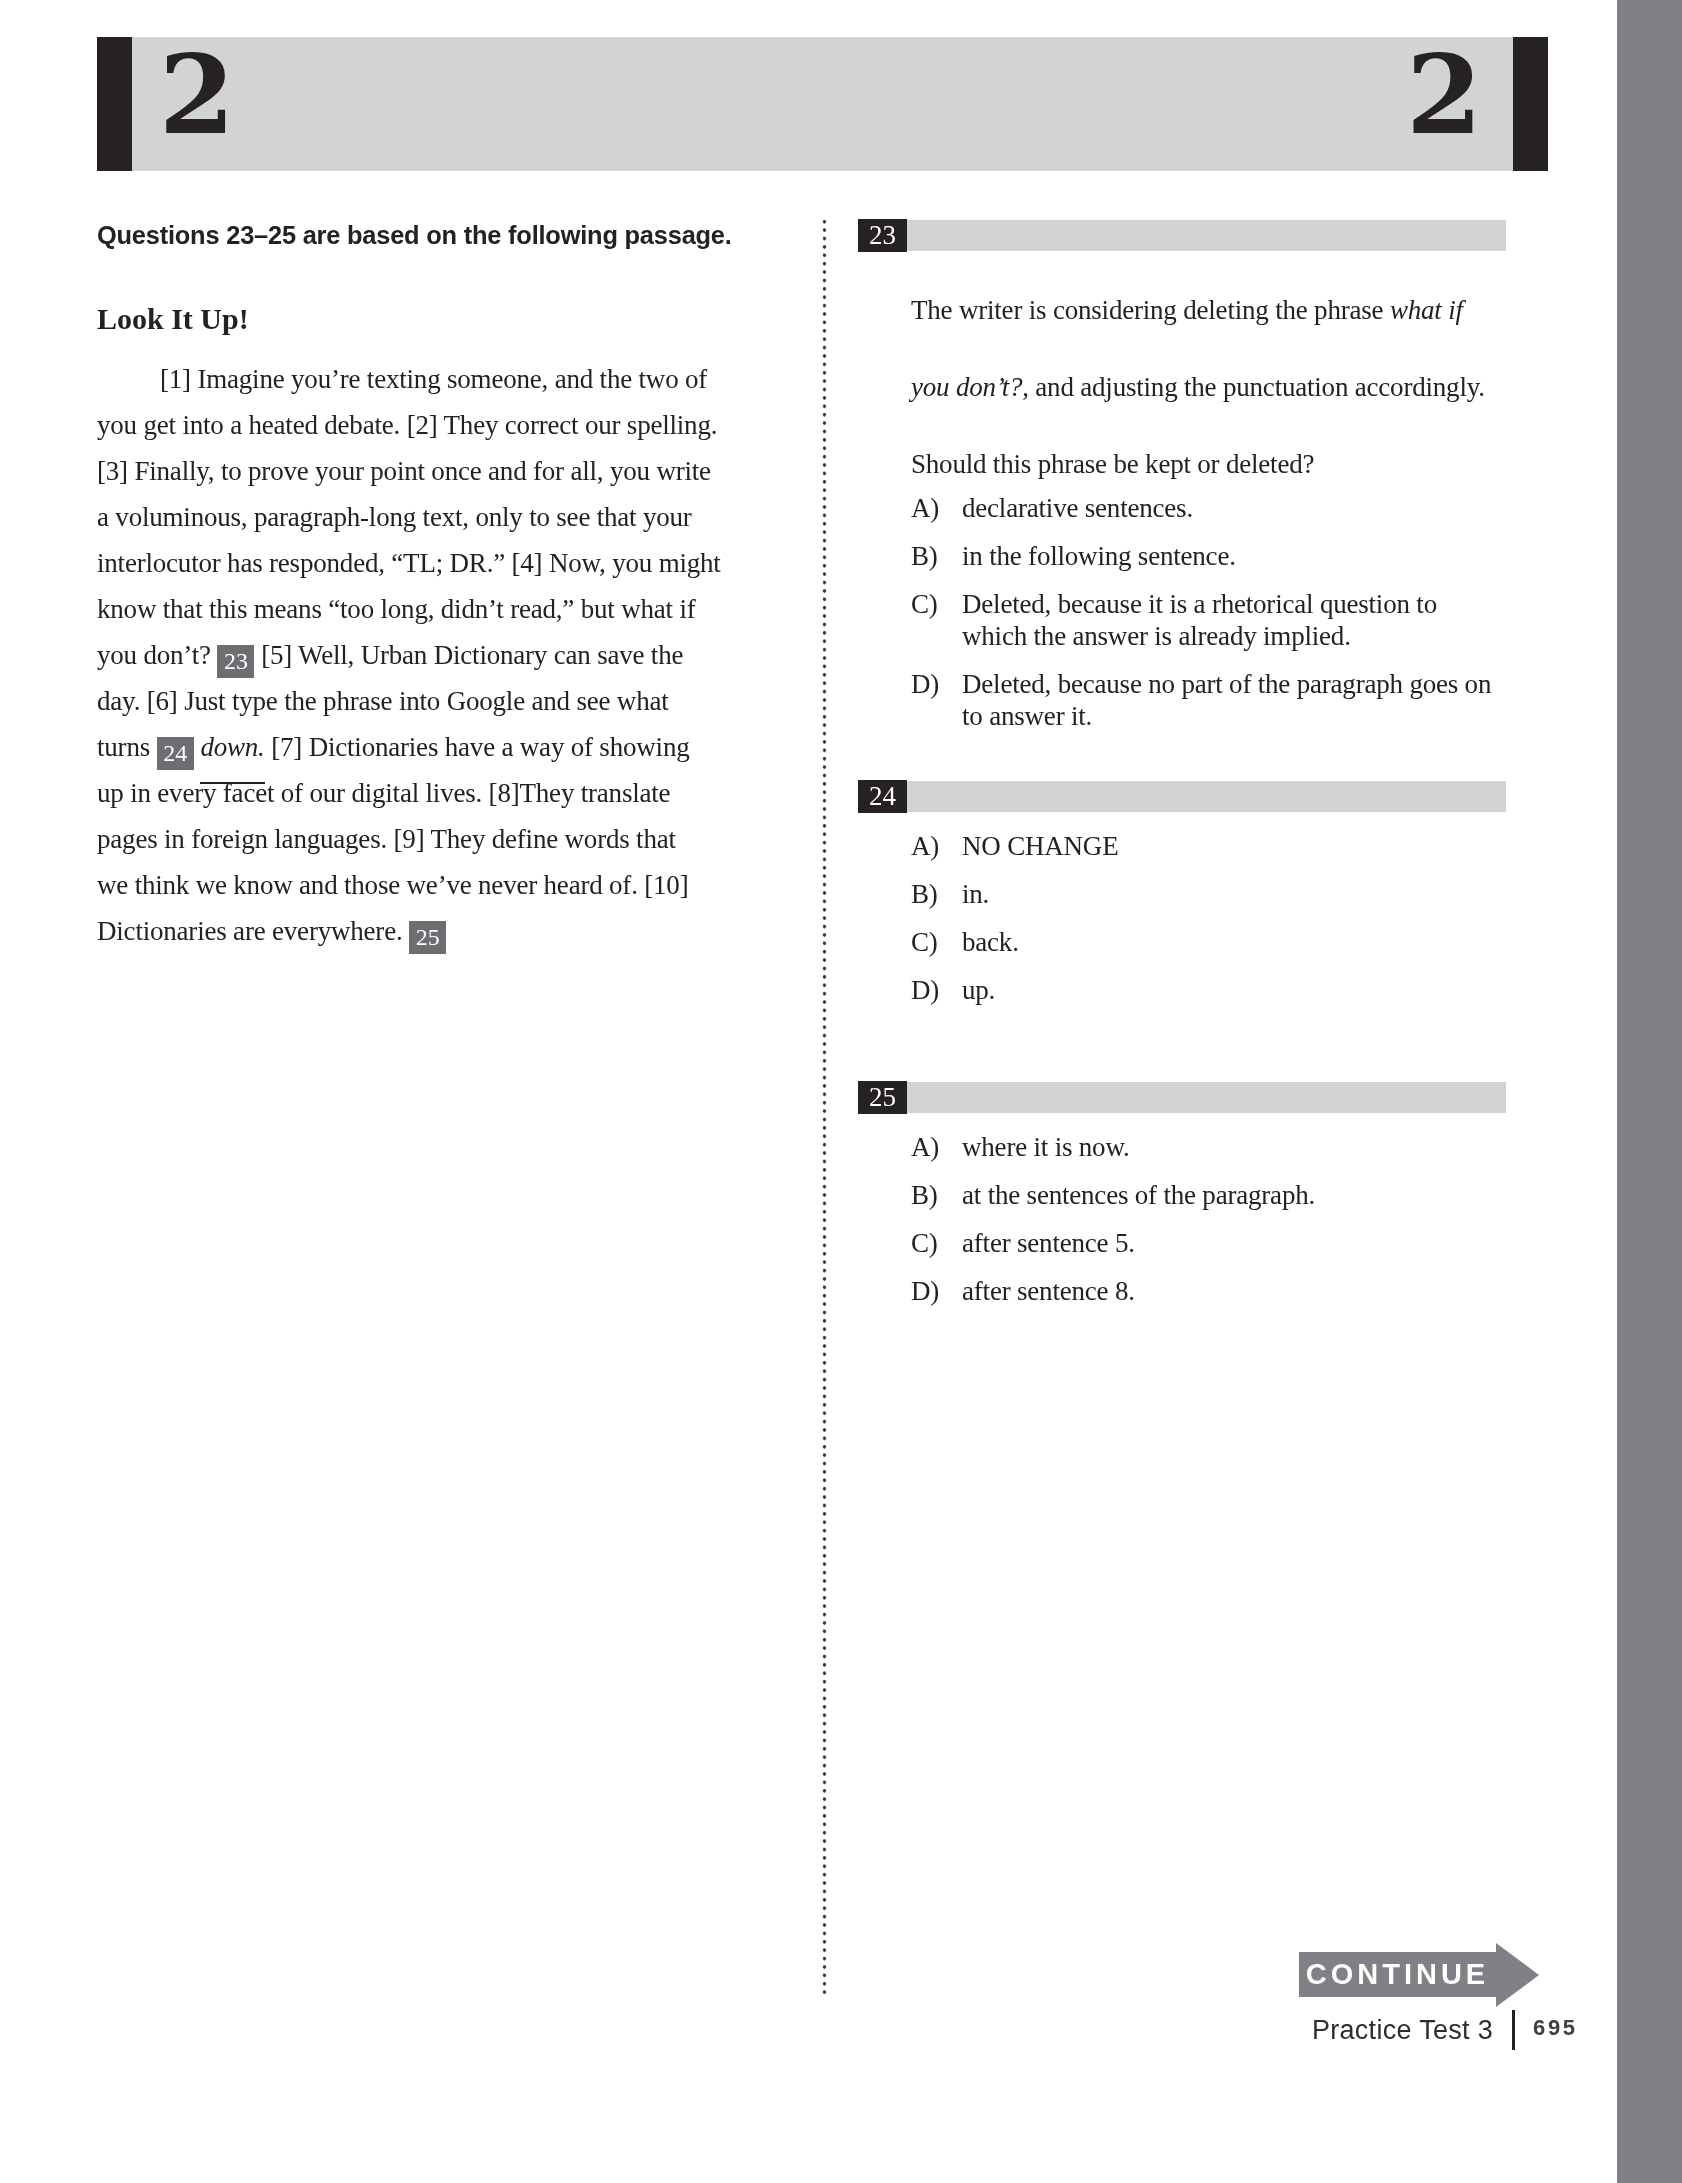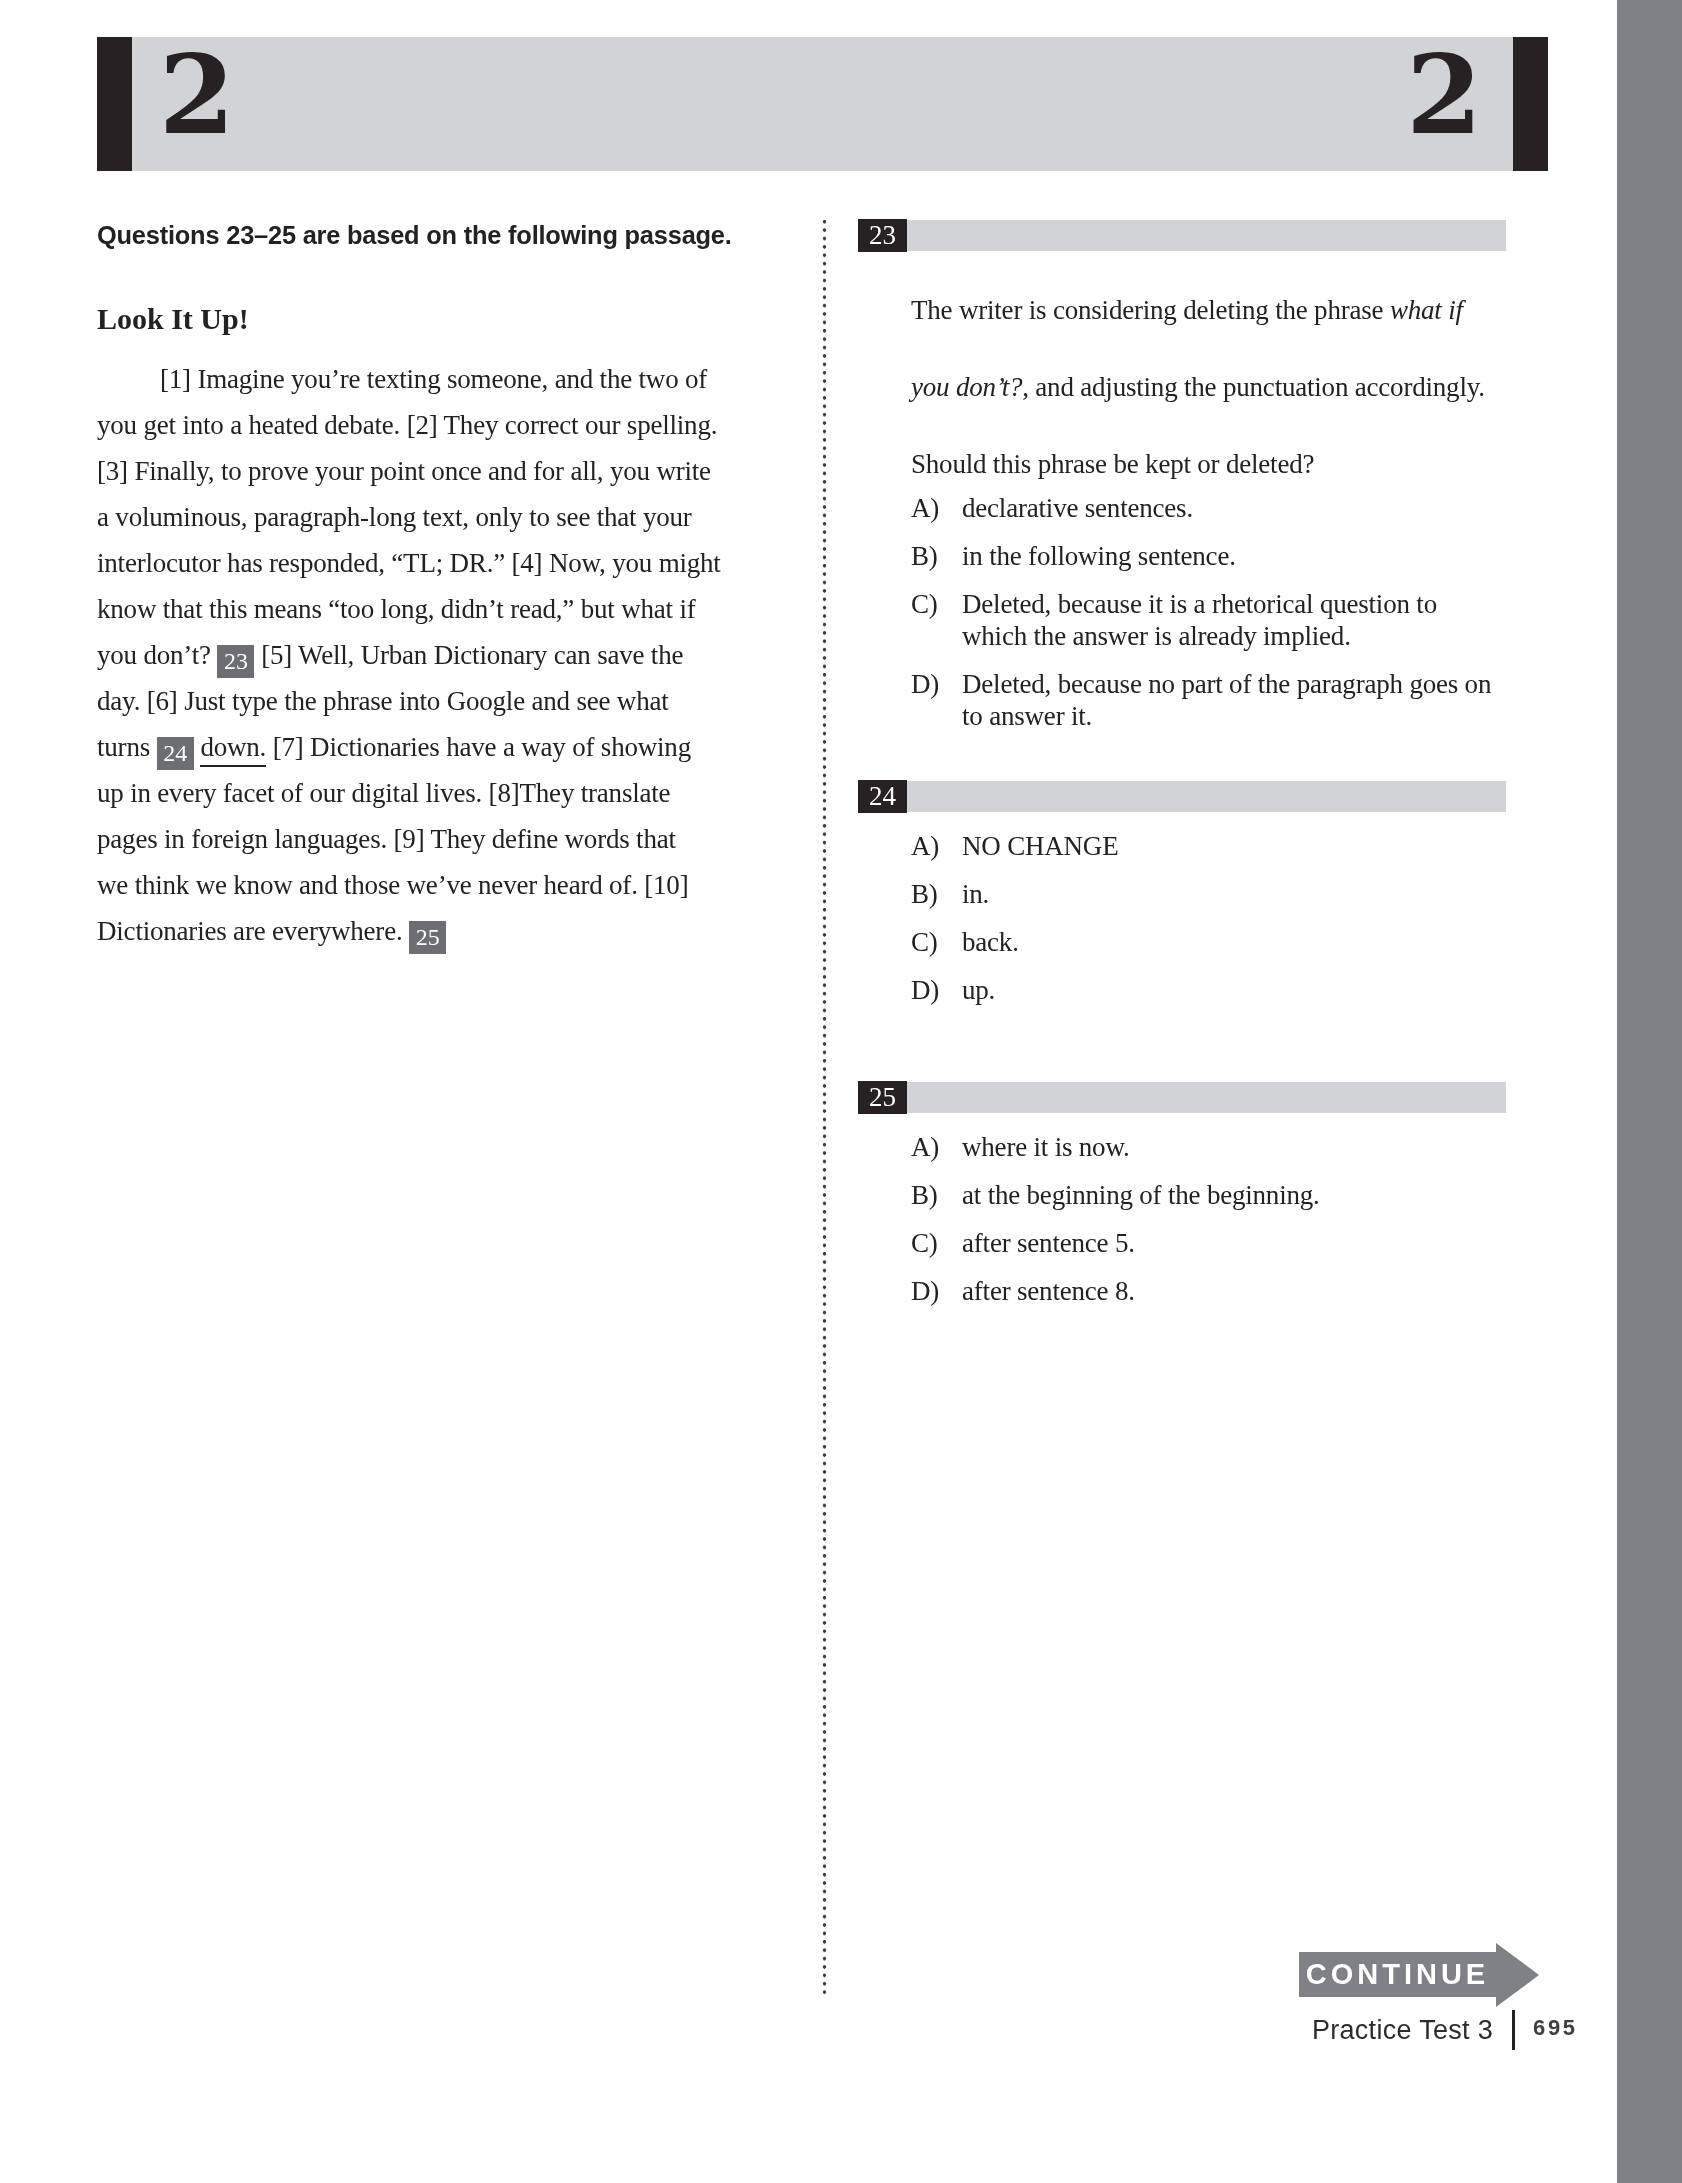--- a/index.html
+++ b/index.html
@@ -34,21 +34,21 @@
   }
   .passage-title { position:absolute; left:97px; top:302px; font-size:30px; font-weight:bold; line-height:1.1; }
   .passage { position:absolute; left:97px; top:356px; width:708px; font-size:27px; letter-spacing:-0.2px; }
   .pline { white-space:nowrap; height:46px; line-height:46px; }
   .pline.indent { text-indent:63px; }
   .qbox-inline {
     display:inline-block; width:37px; height:33px; background:#6d6e71; color:#ffffff;
     font-size:24px; line-height:33px; text-align:center; vertical-align:-4.7px;
     margin:0 6.7px; text-indent:0; letter-spacing:0;
   }
-  .uline { border-bottom:2px solid #242122; padding-bottom:3px; }
+  .uline { border-bottom:2px solid #242122; padding-bottom:20px;font-style:italic; }
   .it { font-style:italic; }
 
   
   .questions-col { position:absolute; left:858px; top:0; width:675px; }
   .question { position:absolute; left:0; width:648px; }
   .question.q-0 { top:219px; } .question.q-1 { top:780px; } .question.q-2 { top:1081px; }
   .qhdr { position:relative; height:33px; }
   .qhdr-num {
     position:absolute; left:0; top:0; width:49px; height:33px; background:#262223; color:#ffffff;
     font-size:27px; line-height:33px; text-align:center;
@@ -201,21 +201,21 @@
           <div class="opts">
             <div class="opt">
               <div class="opt-letter">A)</div>
               <div class="opt-text">
                 <div class="oline">where it is now.</div>
               </div>
             </div>
             <div class="opt">
               <div class="opt-letter">B)</div>
               <div class="opt-text">
-                <div class="oline">at the beginning of the beginning.</div>
+                <div class="oline">at the sentences of the paragraph.</div>
               </div>
             </div>
             <div class="opt">
               <div class="opt-letter">C)</div>
               <div class="opt-text">
                 <div class="oline">after sentence 5.</div>
               </div>
             </div>
             <div class="opt">
               <div class="opt-letter">D)</div>

